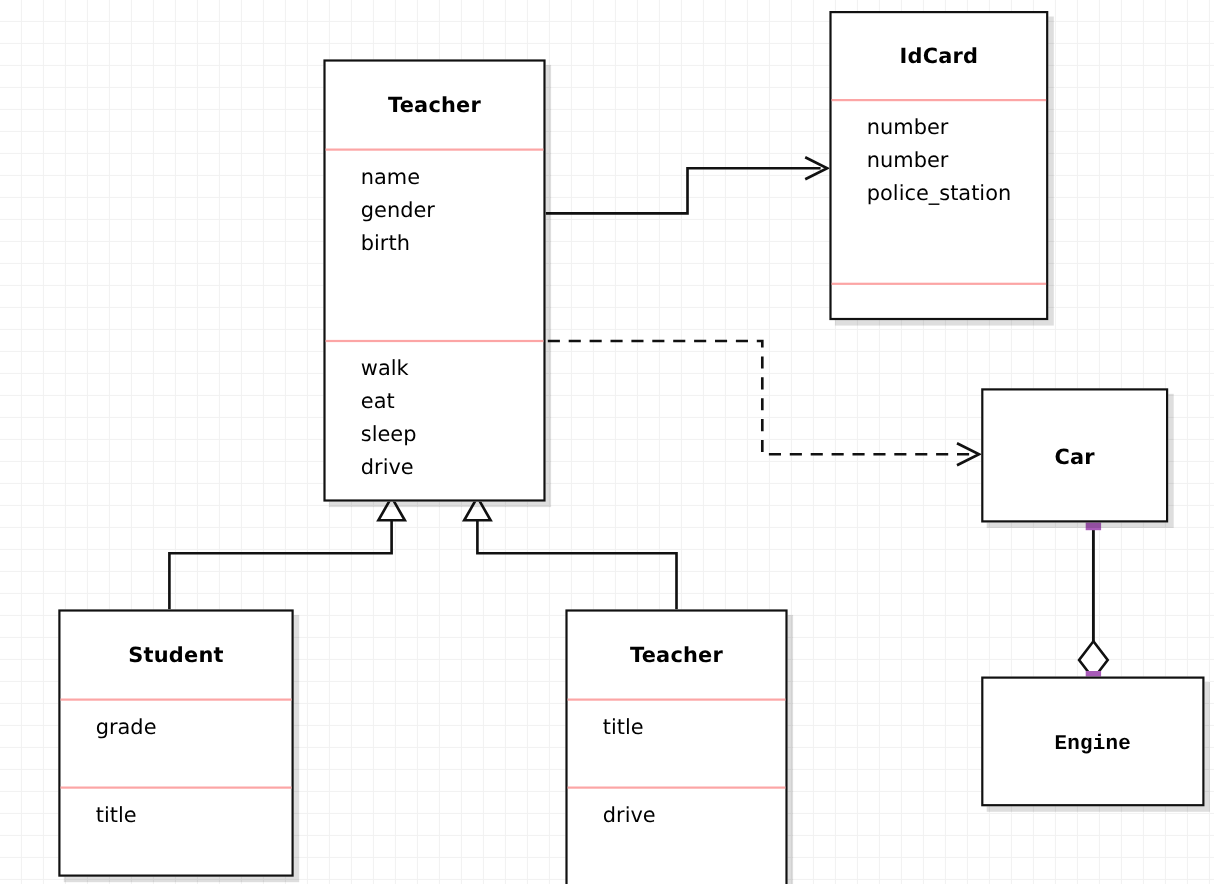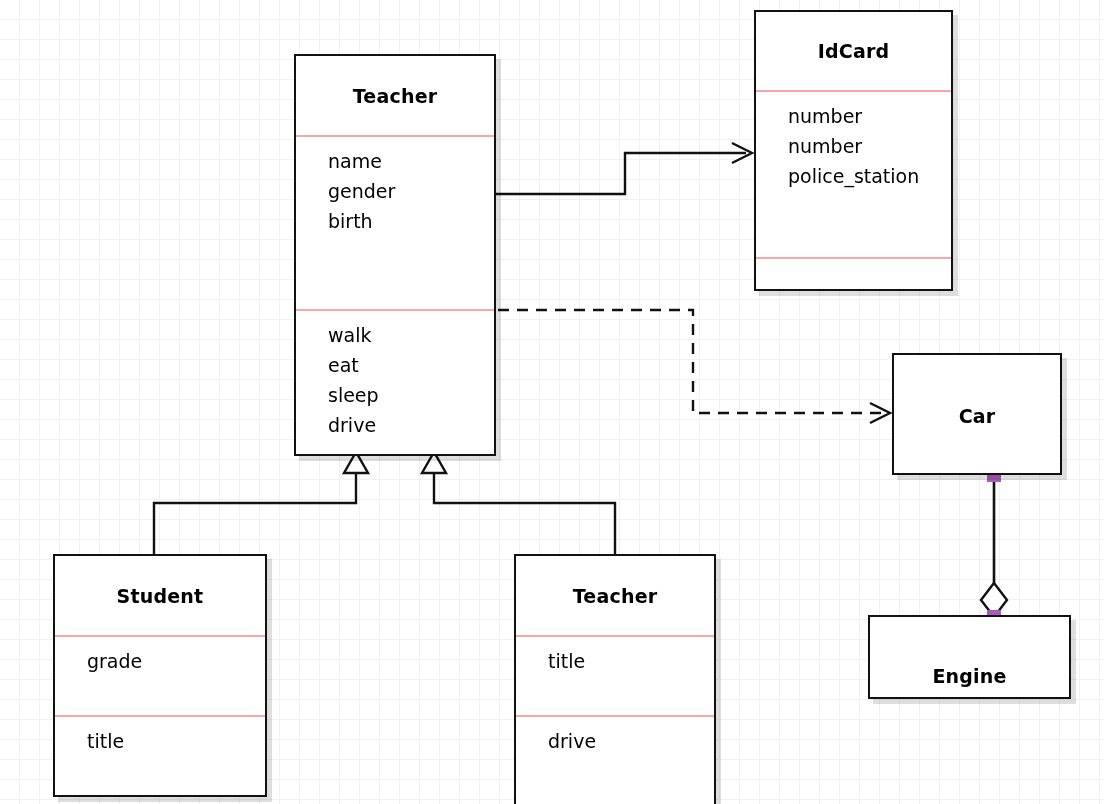--- a/index.html
+++ b/index.html
@@ -153,18 +153,18 @@
         </div>
         <div class="compartment" style="height: 84px;">
           <div class="member-list">
             <div class="member">drive</div>
           </div>
         </div>
       </div>
       <div class="uml-class" style="left: 892px; top: 353px; width: 170px; height: 122px;">
         <div class="compartment class-title" style="height: 122px;">Car</div>
       </div>
-      <div class="uml-class" style="left: 868px; top: 615px; width: 203px; height: 84px;">
+      <div class="uml-class" style="left: 892px; top: 615px; width: 203px; height: 118px; font-family: Liberation Mono, monospace;">
         <div class="compartment class-title" style="height: 118px;">Engine</div>
       </div>
     </div>
 
 </div>
 
 </body></html>

